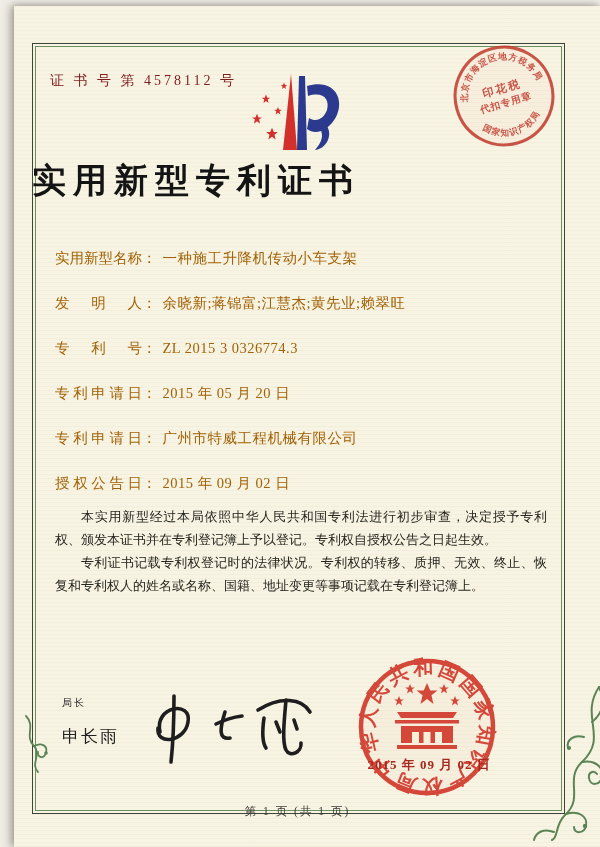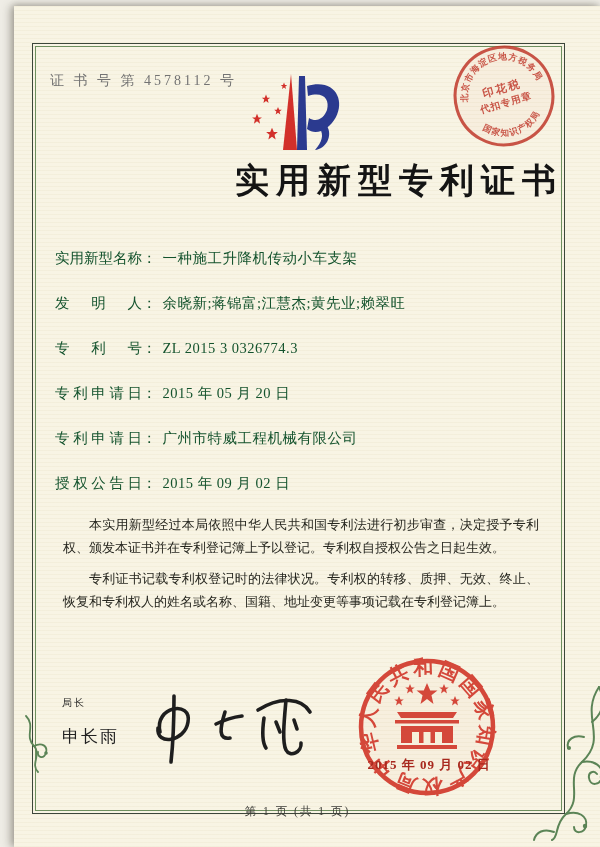--- a/index.html
+++ b/index.html
@@ -5,32 +5,32 @@
   html,body{margin:0;padding:0;background:#e9e7df;font-family:"Liberation Serif","DejaVu Serif",serif;}
   #app{position:relative;width:600px;height:847px;overflow:hidden;background:#efede6;}
   
   .paper{position:absolute;left:14px;top:6px;width:586px;height:841px;background:#f8f4e4;
          box-shadow:-4px 0 8px rgba(60,55,40,.35), 0 -2px 6px rgba(60,55,40,.2);}
   .paper-texture{position:absolute;inset:0;background:repeating-linear-gradient(0deg,
         rgba(165,145,75,.06) 0px, rgba(165,145,75,.06) 1px, transparent 1px, transparent 4px);}
   
   .frame{position:absolute;left:18px;top:37px;width:531px;height:769px;border:1.5px solid #3c463a;}
   .frame-inner{position:absolute;inset:2px;border:1.5px solid #6e8f5e;}
-  .cert-number{position:absolute;left:36px;top:66px;font-size:14px;color:#737373;letter-spacing:3px;}
+  .cert-number{position:absolute;left:36px;top:66px;font-size:14px;color:#7f1d1d;letter-spacing:3px;}
   .logo{position:absolute;left:213px;top:60px;width:150px;height:100px;}
-  .title{position:absolute;left:18px;top:152px;width:531px;text-align:right;font-size:34px;
+  .title{position:absolute;left:18px;top:152px;width:531px;text-align:left;font-size:34px;
          font-weight:bold;color:#141414;letter-spacing:7px;}
-  .fields{position:absolute;left:41px;top:243px;width:500px;font-size:14.5px;color:#14532d;}
+  .fields{position:absolute;left:41px;top:243px;width:500px;font-size:14.5px;color:#a16207;}
   .frow{height:45px;white-space:nowrap;}
   .flabel{display:inline-block;width:6em;text-align:justify;text-align-last:justify;vertical-align:top;}
   .fcolon{display:inline-block;margin-right:6px;}
   .fvalue{letter-spacing:.5px;}
   .body-text{position:absolute;left:41px;top:499px;width:492px;font-size:13px;line-height:23px;
              color:#26261f;text-align:justify;}
-  .body-text p{margin:8px;text-indent:2em;}
+  .body-text p{margin:0;text-indent:2em;}
   .sig-title{position:absolute;left:48px;top:690px;font-size:10px;color:#222;letter-spacing:2px;}
   .sig-name{position:absolute;left:48px;top:719px;font-size:17px;color:#222;letter-spacing:2px;}
   .sig-script{position:absolute;left:116px;top:680px;width:210px;height:90px;}
   .seal{position:absolute;left:338px;top:646px;width:150px;height:150px;opacity:.93;}
   .seal-date{position:absolute;left:340px;top:750px;width:150px;text-align:center;font-size:13px;
              color:#a8281e;font-weight:bold;letter-spacing:1px;}
   .stamp{position:absolute;left:434px;top:34px;width:112px;height:112px;opacity:.85;}
   .footer{position:absolute;left:18px;top:780px;width:531px;text-align:center;font-size:11.5px;
           color:#3d3d38;letter-spacing:2px;margin-top:18px;}
   .flourish-br{position:absolute;left:500px;top:676px;width:100px;height:160px;}

